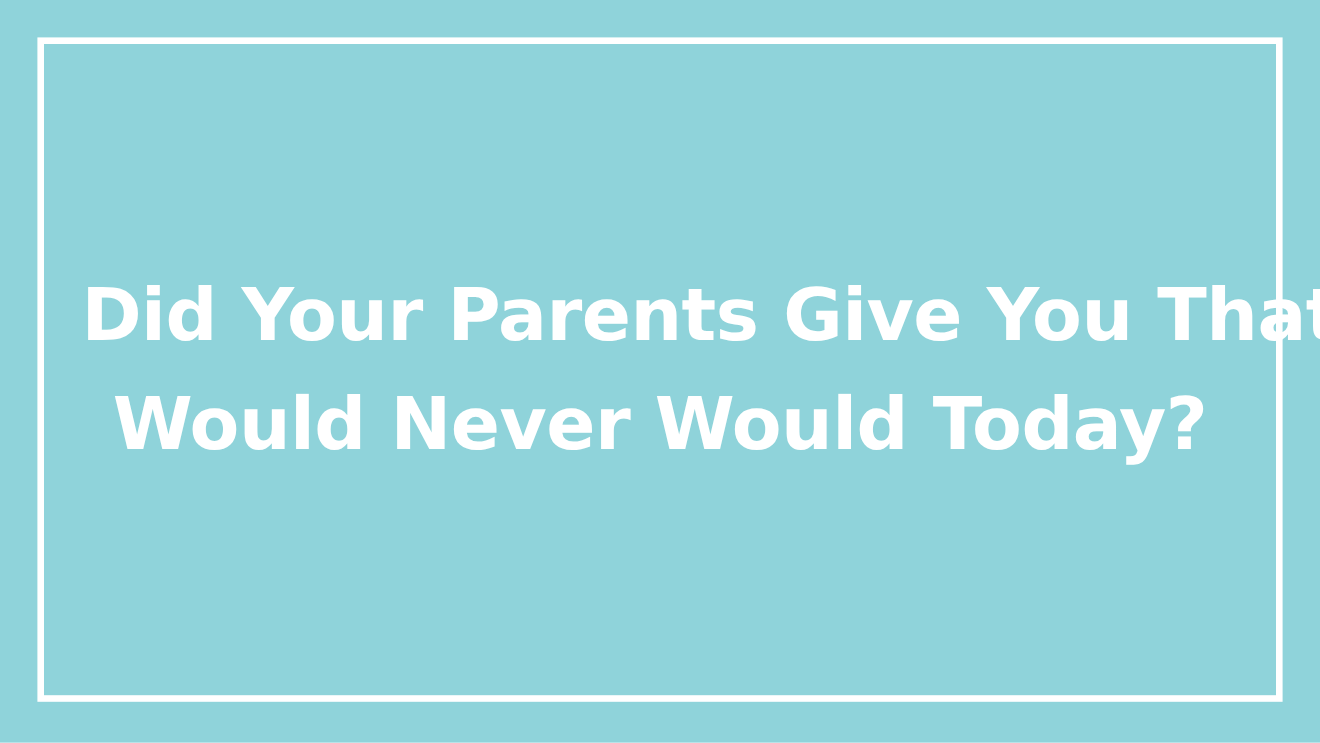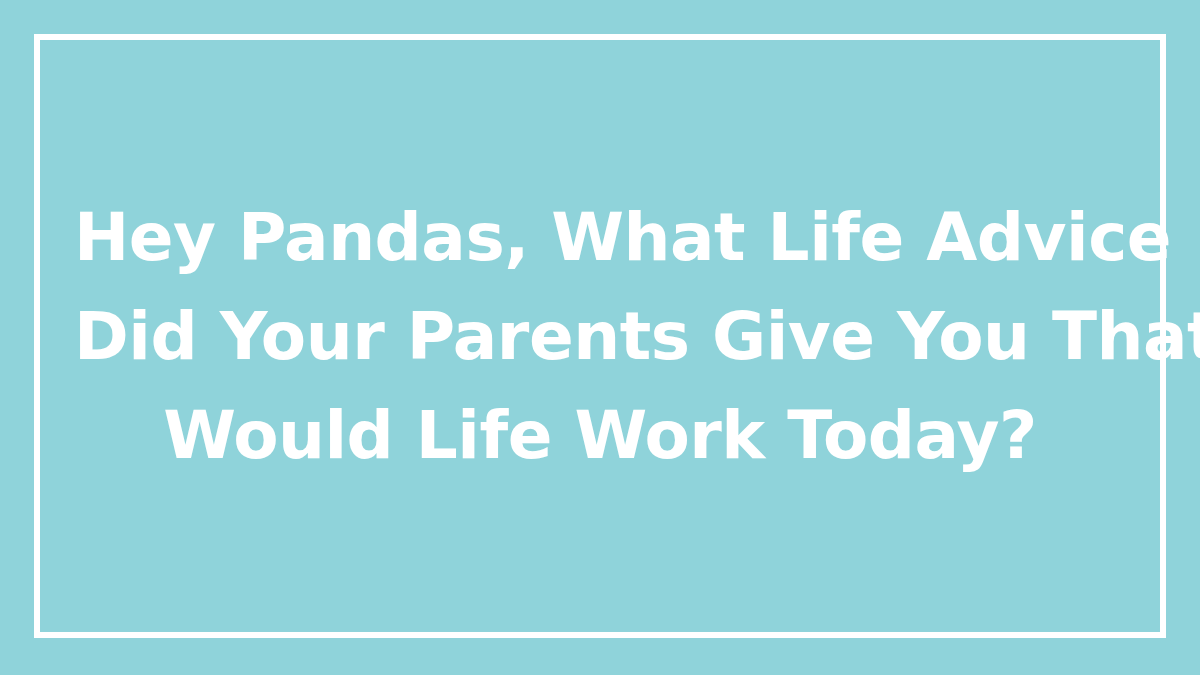--- a/index.html
+++ b/index.html
@@ -63,18 +63,17 @@
   }
 </style>
 </head>
 <body>
 
 <div id="card">
 
   <div id="frame"></div>
 
   <div id="headline-block">
-    <span class="headline-line">Hey Pandas, What Life Advice</span>
     <span class="headline-line">Did Your Parents Give You That</span>
-    <span class="headline-line">Would Life Work Today?</span>
+    <span class="headline-line">Would Never Would Today?</span>
   </div>
 
 </div>
 
 </body></html>

